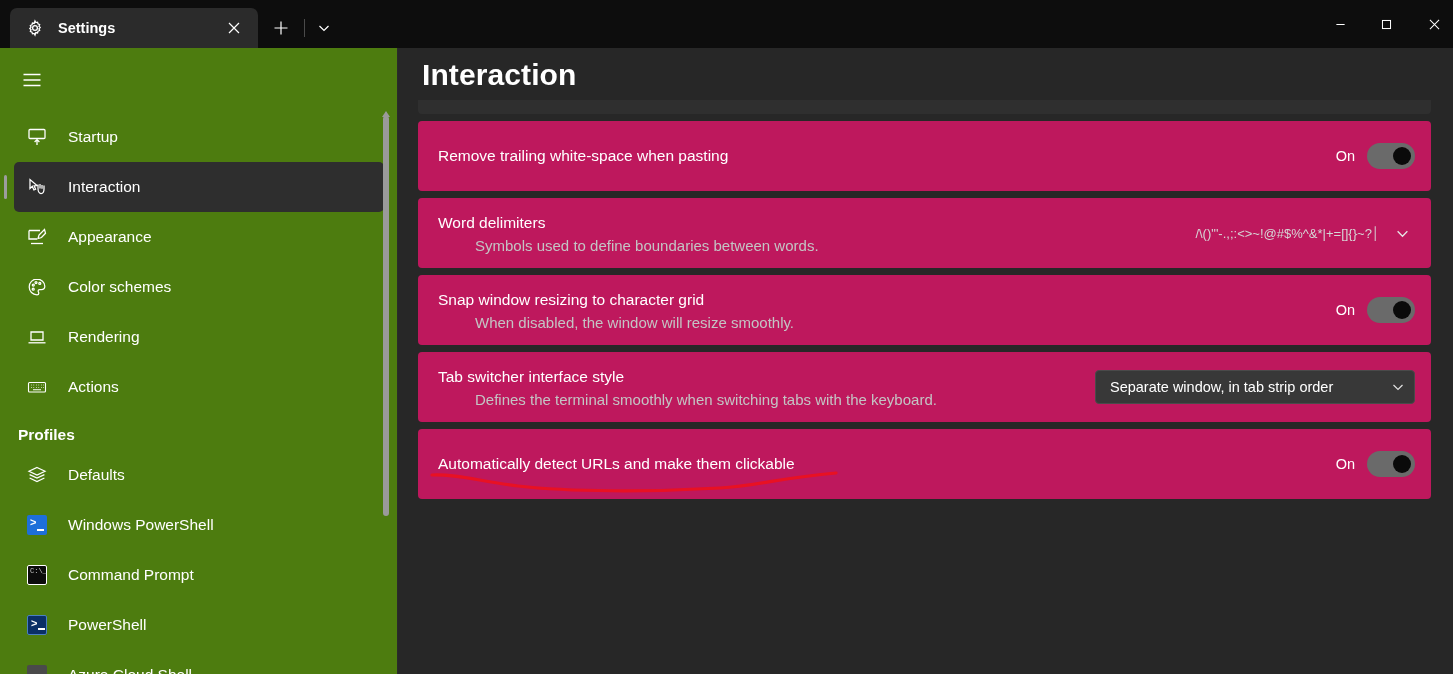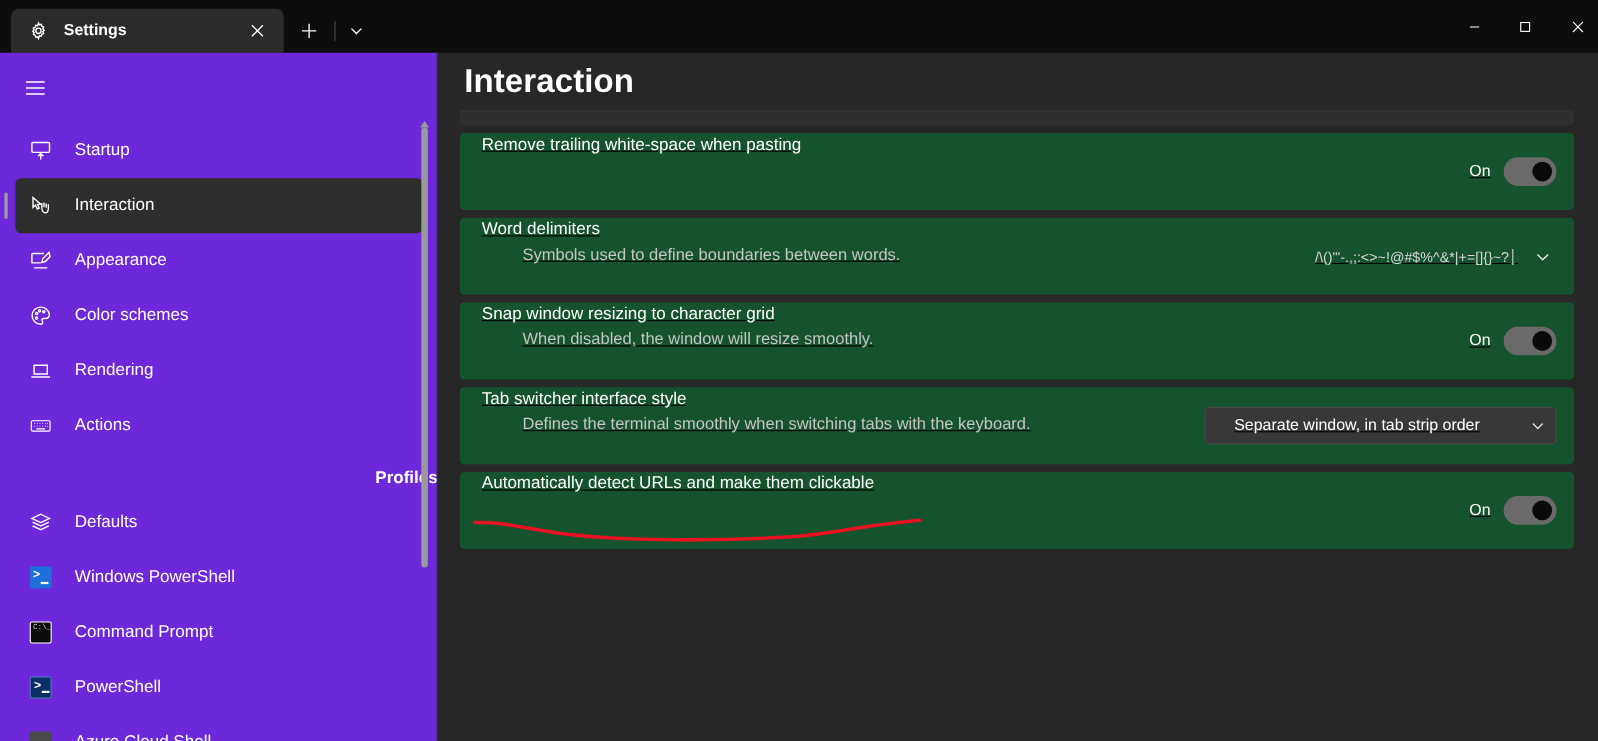--- a/index.html
+++ b/index.html
@@ -49,21 +49,21 @@
   .win-btn {
     width: 46px; height: 48px; display: flex; align-items: center; justify-content: center;
     color: #ffffff;
   }
   .win-btn svg { width: 11px; height: 11px; }
   .win-btn.close { width: 50px; margin-right: -6px; }
 
   
   .sidebar {
     position: absolute; left: 0; top: 48px; width: 398px; height: 626px;
-    background: #6d28d9; overflow: hidden; text-align: right;
+    background: #4d7c0f; overflow: hidden;
   }
   .hamburger {
     width: 48px; height: 44px; margin: 10px 0 0 8px;
     display: flex; align-items: center; justify-content: center;
     border-radius: 4px;
   }
   .hamburger svg { width: 18px; height: 14px; color: #ffffff; }
   .nav-list { margin-top: 10px; position: relative; }
   .nav-item {
     position: relative; height: 50px; margin: 0 14px 0 14px;
@@ -127,23 +127,23 @@
   .page-title {
     color: #ffffff; font-size: 30px; font-weight: 600;
     margin: 10px 0 0 24px; letter-spacing: 0.1px;
   }
   .cards { position: relative; margin-top: 8px; }
   .card-partial {
     height: 14px; margin: 0 22px 0 20px; background: #2f2f2f;
     border-radius: 0 0 4px 4px;
   }
   .card {
-    position: relative; margin: 7px 22px 0 20px; background: #14532d;
+    position: relative; margin: 7px 22px 0 20px; background: #be185d;
     border-radius: 4px; min-height: 70px;
-    display: flex; padding: 0 16px 0 20px; text-decoration: underline;
+    display: flex; align-items: center; padding: 0 16px 0 20px;
   }
   .card-text { flex: 1; min-width: 0; }
   .card-title { color: #ffffff; font-size: 15.5px; line-height: 22px; }
   .card-sub { color: #c4c4c4; font-size: 15px; line-height: 19px; margin-top: 2px; margin-left: 37px; }
   .card-right { display: flex; align-items: center; flex: 0 0 auto; }
 
   .state-label { color: #ffffff; font-size: 14.5px; margin-right: 12px; }
   .toggle {
     position: relative; width: 48px; height: 26px; border-radius: 13px;
   }
@@ -165,21 +165,21 @@
     max-width: 290px; overflow: hidden; text-overflow: ellipsis;
   }
   .chev-btn { color: #e6e6e6; display: flex; align-items: center; padding: 0 6px; }
   .chev-btn svg { width: 13px; height: 13px; }
 
   .combo {
     display: flex; align-items: center; justify-content: space-between;
     background: #383838; border: 1px solid #4a4a4a; border-radius: 4px;
     height: 34px; padding: 0 10px 0 14px; min-width: 320px;
   }
-  .combo-value { color: #ffffff; font-size: 14.5px; white-space: nowrap; margin-left: 12px; }
+  .combo-value { color: #ffffff; font-size: 14.5px; white-space: nowrap; }
   .combo svg { width: 12px; height: 12px; color: #e2e2e2; margin-left: 18px; }
 
   
   .annotation {
     position: absolute; pointer-events: none;
   }
 </style>
 </head>
 <body>
 

